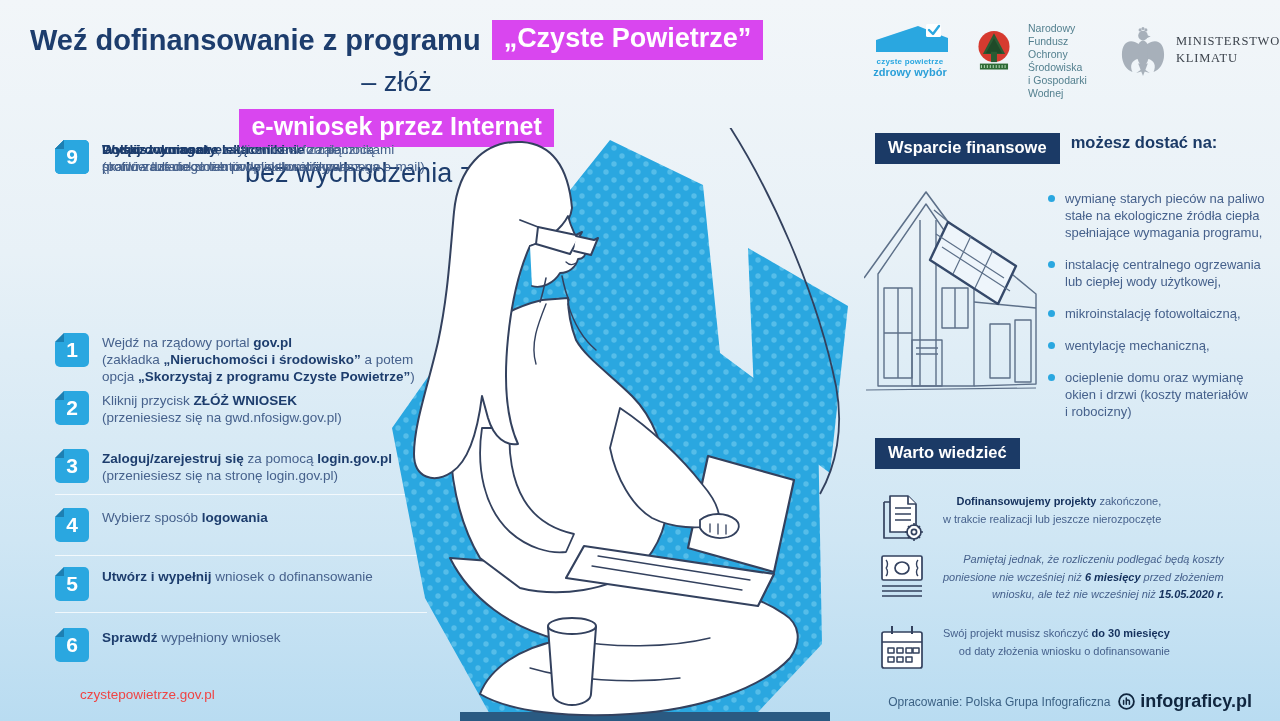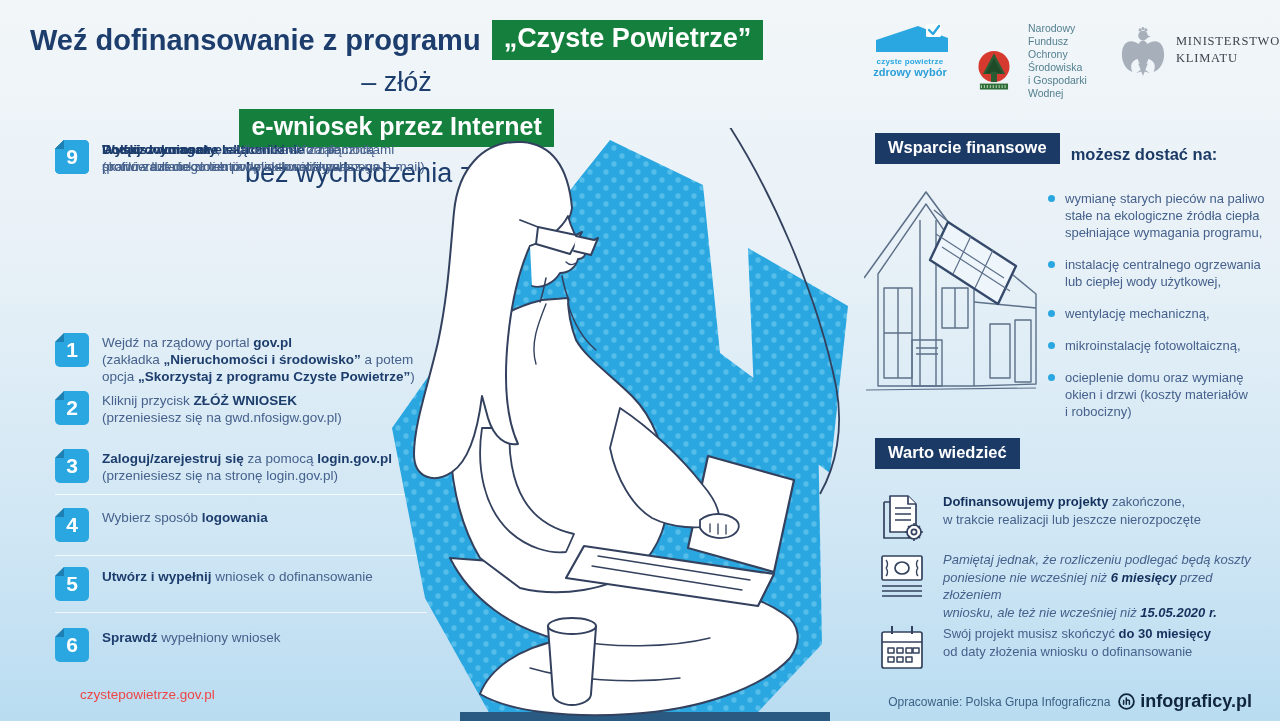--- a/index.html
+++ b/index.html
@@ -7,29 +7,29 @@
     width:1280px;height:721px;position:relative;overflow:hidden;
     font-family:"Liberation Sans", sans-serif;
     background:linear-gradient(180deg,#f2f6f9 0%,#e8f1f7 35%,#cfe6f4 75%,#b9dcf1 100%);
   }
   b{font-weight:700;}
   
   .header{position:absolute;left:30px;top:20px;}
   .h-line{display:flex;align-items:center;gap:11px;white-space:nowrap;}
   .h-line1{font-size:29px;font-weight:700;color:#1d3d6d;}
   .h-line2{font-size:27px;font-weight:400;color:#1d3d6d;margin-top:7px;flex-direction:column;}
-  .hl-box{background:#15803d;color:#fff;font-weight:700;display:inline-block;padding:3px 12px 6px;}
+  .hl-box{background:#d946ef;color:#fff;font-weight:700;display:inline-block;padding:3px 12px 6px;}
   .h-line1 .hl-box{font-size:27px;}
   .h-line2 .hl-box{font-size:25px;}
   
   .logos{position:absolute;left:866px;top:22px;display:flex;align-items:flex-start;gap:20px;}
   .logo-cp{width:88px;text-align:center;}
   .logo-cp-t1{font-size:8px;font-weight:700;color:#2aa7e0;margin-top:1px;letter-spacing:.2px;}
   .logo-cp-t2{font-size:11px;font-weight:700;color:#2a9fd8;}
-  .logo-nf{display:flex;align-items:flex-end;gap:14px;}
+  .logo-nf{display:flex;align-items:flex-start;gap:14px;}
   .logo-nf-text{font-size:10.5px;line-height:13px;color:#54808f;}
   .logo-mk{display:flex;align-items:center;gap:10px;}
   .logo-mk-text{font-family:"Liberation Serif",serif;font-size:12.5px;line-height:17px;color:#3c434c;letter-spacing:.8px;}
   
   .steps{position:absolute;left:55px;top:140px;width:380px;height:566px;}
   .step{position:absolute;left:0;display:flex;gap:13px;}
   .badge-wrap{position:relative;width:34px;height:34px;flex:none;}
   .badge{width:34px;height:34px;background:#2aa7e0;color:#fff;font-weight:700;font-size:21px;
     display:flex;align-items:center;justify-content:center;border-radius:5px;
     clip-path:polygon(27% 0,100% 0,100% 100%,0 100%,0 27%);}
@@ -40,31 +40,31 @@
   .step:nth-of-type(1){top:12px;}  .step:nth-of-type(2){top:75px;}
   .step:nth-of-type(3){top:132px;} .step:nth-of-type(4){top:193px;}
   .step:nth-of-type(5){top:251px;} .step:nth-of-type(6){top:309px;}
   .step:nth-of-type(7){top:368px;} .step:nth-of-type(8){top:427px;}
   .step:nth-of-type(9){top:488px;}
   .step-divider{position:absolute;left:0;width:372px;height:1px;background:rgba(255,255,255,.75);}
   
   .center-illo{position:absolute;left:370px;top:128px;width:490px;height:593px;pointer-events:none;}
   
   .navy-box{background:#1b3a66;color:#fff;font-weight:700;font-size:16.5px;padding:5px 13px 7px;display:inline-block;}
-  .support-title{position:absolute;left:875px;top:133px;display:flex;align-items:flex-end;gap:11px;white-space:nowrap;}
+  .support-title{position:absolute;left:875px;top:133px;display:flex;align-items:flex-start;gap:11px;white-space:nowrap;}
   .support-rest{color:#1b3a66;font-weight:700;font-size:16.5px;}
   .house{position:absolute;left:864px;top:178px;}
   .bullets{position:absolute;left:1048px;top:190px;width:228px;}
   .bullet{display:flex;gap:10px;margin-bottom:15px;}
   .bullet-dot{width:7px;height:7px;border-radius:50%;background:#2aa7e0;margin-top:5px;flex:none;}
   .bullet-text{font-size:13px;line-height:17px;color:#46618c;white-space:pre-line;}
   .know-title{position:absolute;left:875px;top:438px;}
   .know-item{position:absolute;left:878px;width:395px;display:flex;gap:17px;}
   .know-icon{flex:none;width:48px;}
-  .know-text{font-size:13px;line-height:17.5px;color:#46618c;white-space:pre-line;padding-top:3px;}
+  .know-text{font-size:11px;line-height:17.5px;color:#46618c;white-space:pre-line;padding-top:3px;text-align:right;}
   .know-text b{color:#14305c;}
   #know-1{top:490px;} #know-2{top:548px;font-style:italic;} #know-3{top:622px;}
   
   .site-link{position:absolute;left:80px;top:687px;font-size:13.5px;color:#ef4444;text-decoration:none;}
   .credit{position:absolute;right:28px;top:691px;display:flex;align-items:center;gap:8px;}
   .credit-text{font-size:12px;color:#3c6285;}
   .brand{display:flex;align-items:center;gap:5px;font-size:18px;font-weight:700;color:#10263f;text-decoration:none;}
   svg{display:block;}
 </style>
 </head>
@@ -298,26 +298,26 @@
     </div>
 
     <div class="bullet">
       <span class="bullet-dot"></span>
       <span class="bullet-text">instalację centralnego ogrzewania
 lub ciepłej wody użytkowej,</span>
     </div>
 
     <div class="bullet">
       <span class="bullet-dot"></span>
+      <span class="bullet-text">mikroinstalację fotowoltaiczną,</span>
+    </div>
+
+    <div class="bullet">
+      <span class="bullet-dot"></span>
       <span class="bullet-text">wentylację mechaniczną,</span>
-    </div>
-
-    <div class="bullet">
-      <span class="bullet-dot"></span>
-      <span class="bullet-text">mikroinstalację fotowoltaiczną,</span>
     </div>
 
     <div class="bullet">
       <span class="bullet-dot"></span>
       <span class="bullet-text">ocieplenie domu oraz wymianę
 okien i drzwi (koszty materiałów
 i robocizny)</span>
     </div>
   </div>
 

